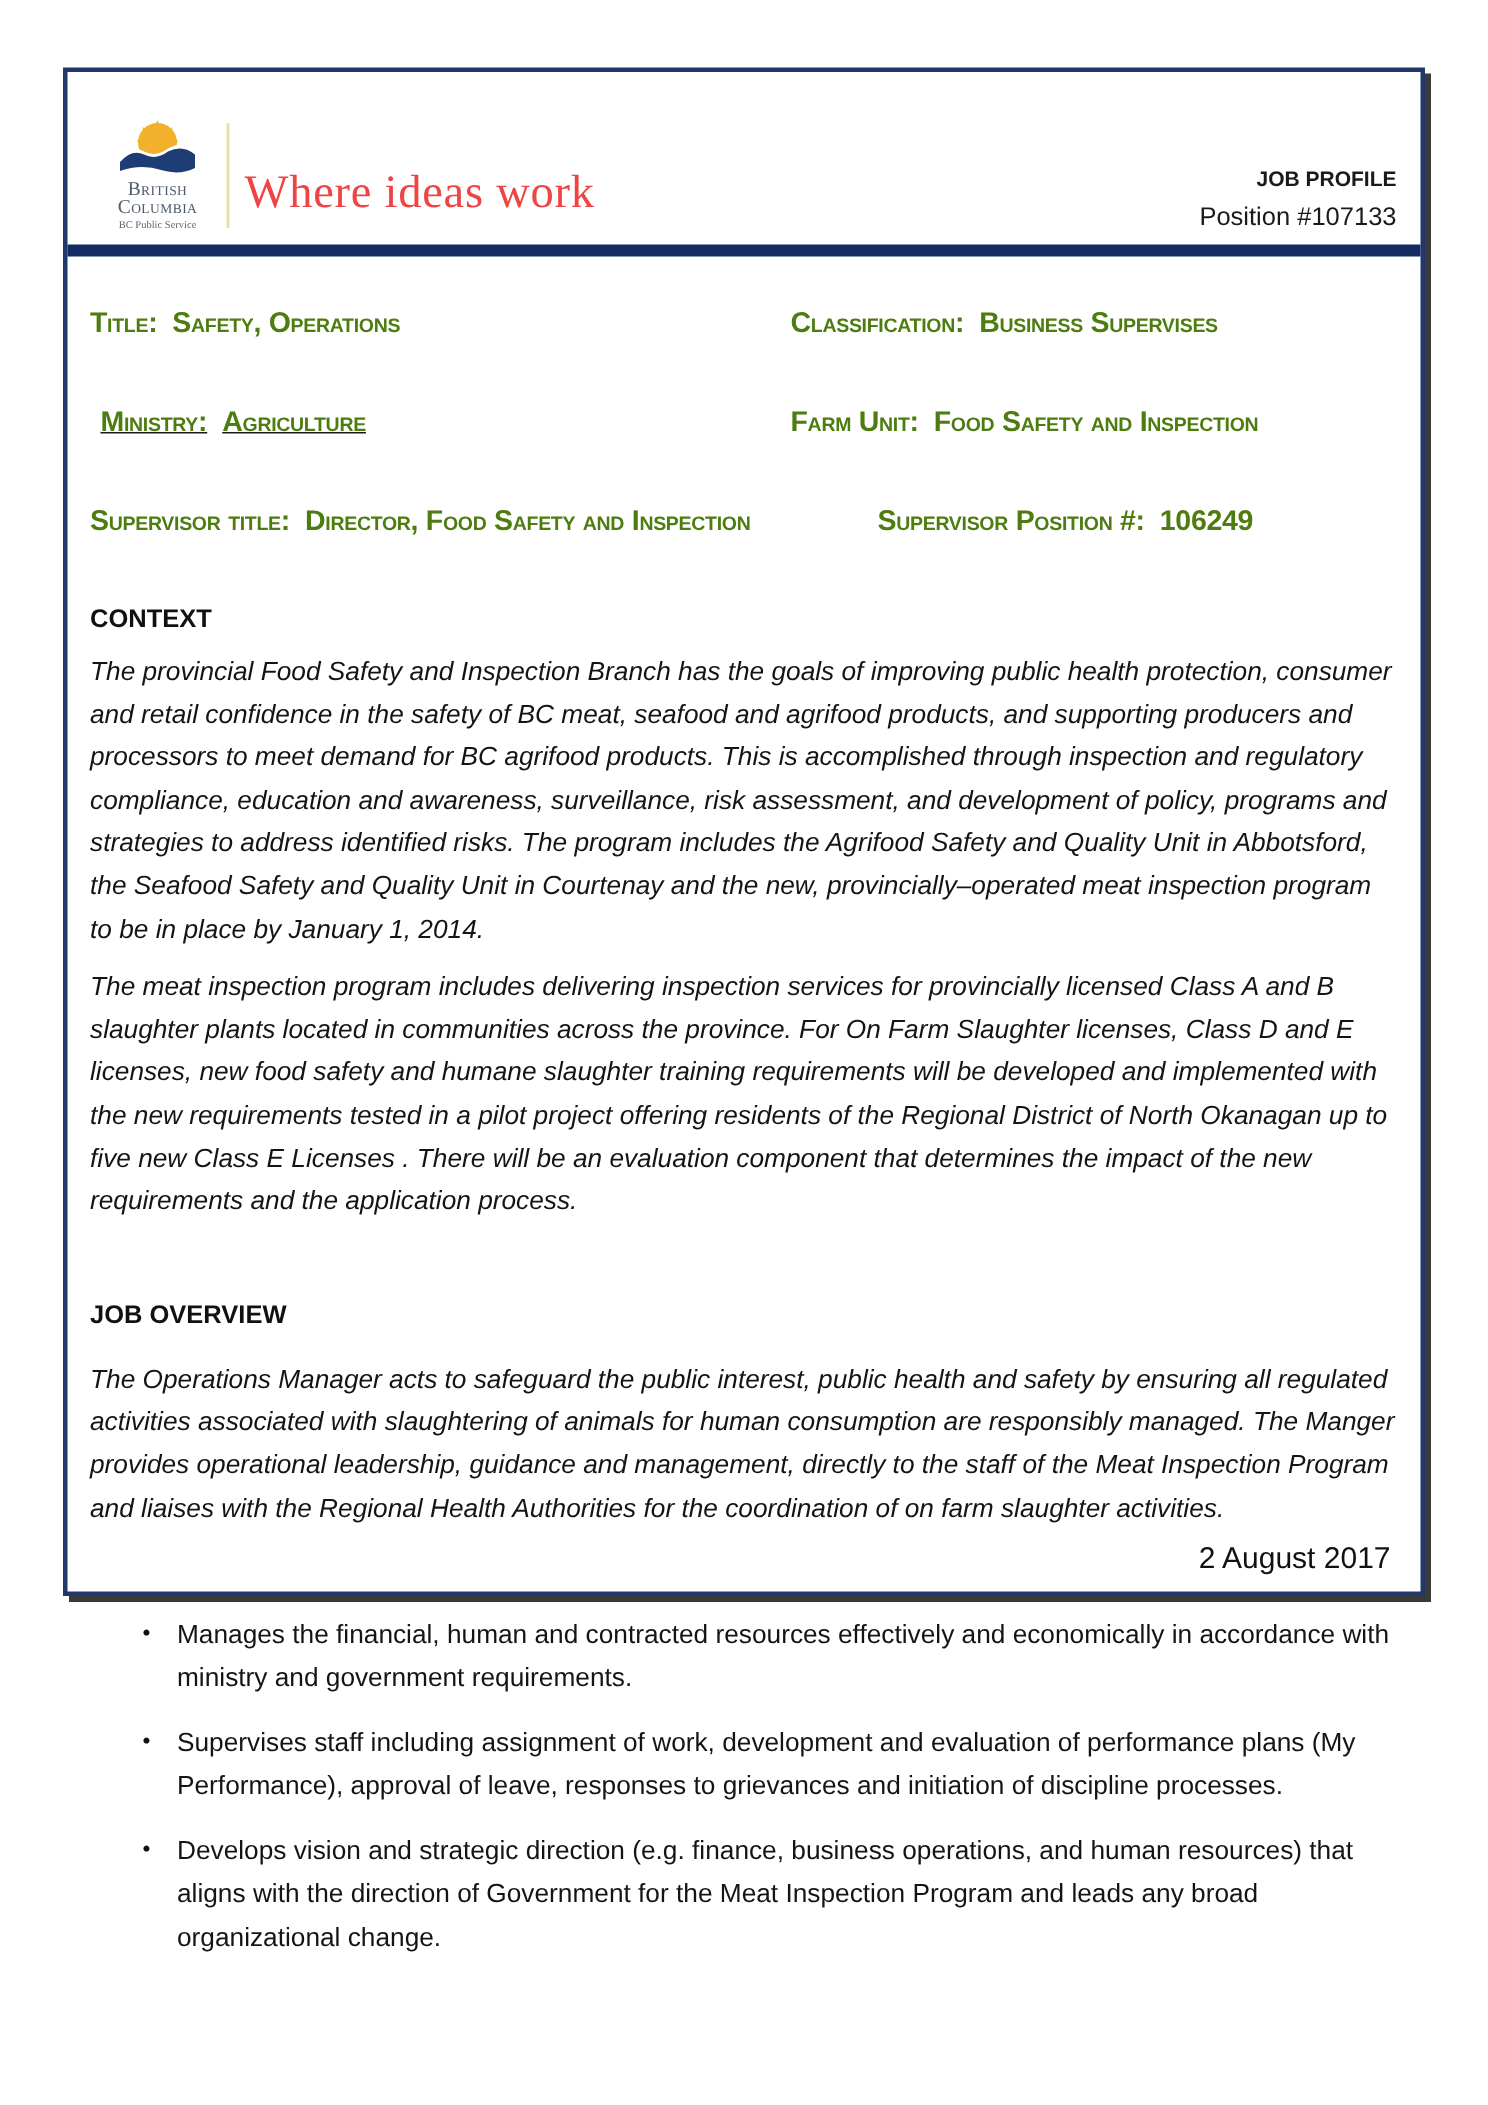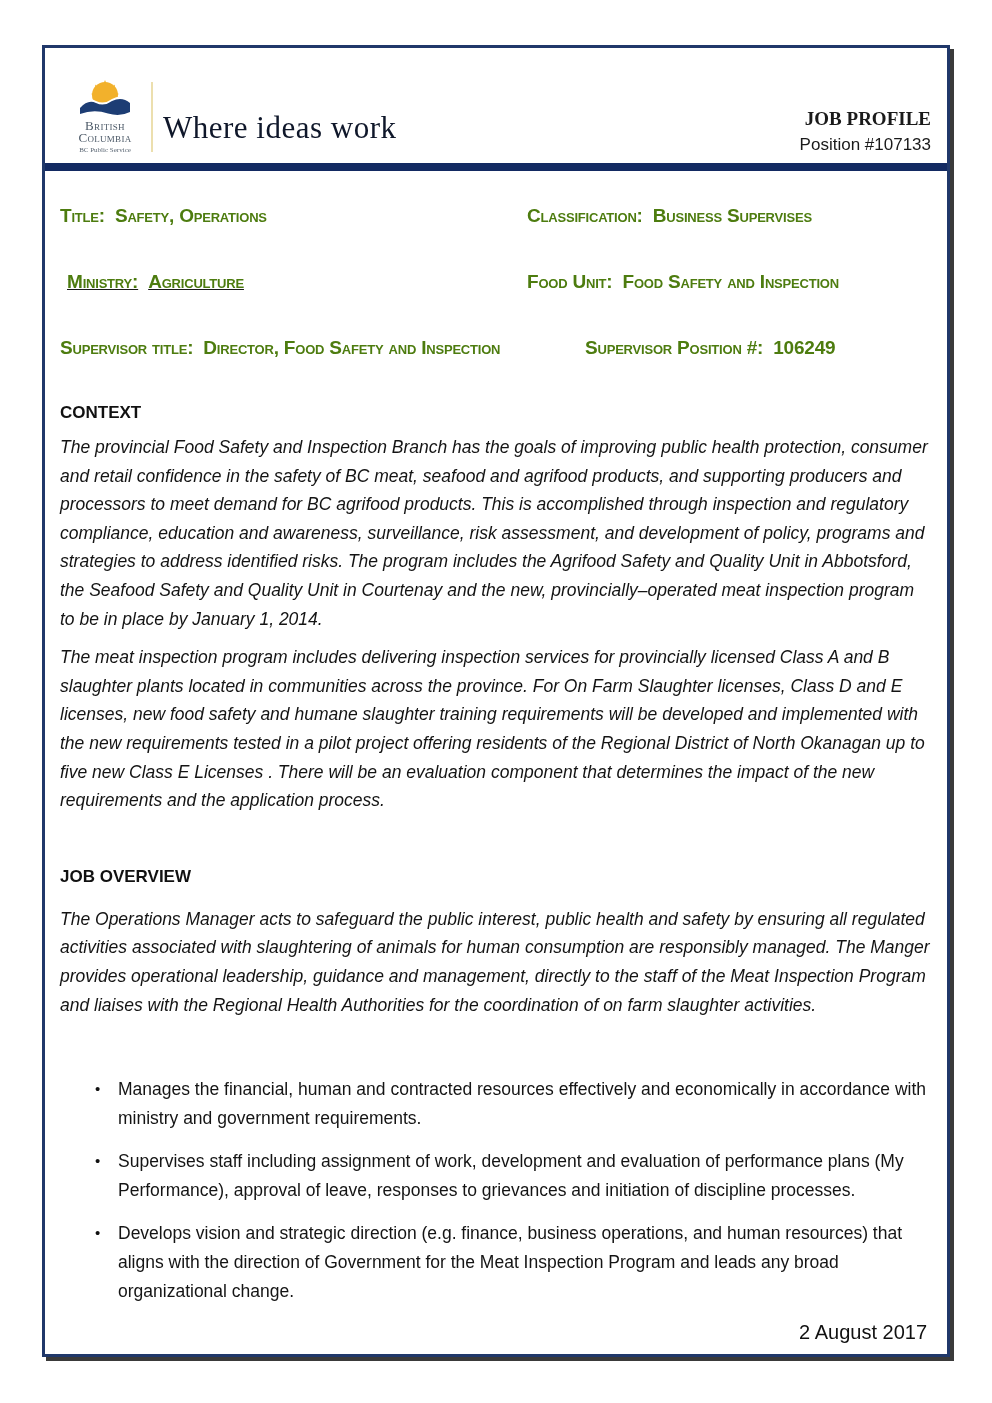--- a/index.html
+++ b/index.html
@@ -6,47 +6,47 @@
   html, body { background: #ffffff; }
   body {
     width: 992px; height: 1403px;
     font-family: "Liberation Sans", sans-serif;
     color: #1a1a1a;
     position: relative;
   }
   .page-border {
     position: absolute;
     left: 42px; top: 45px;
-    width: 908px; height: 1312px;
+    width: 908px; height: 1019px;
     border: 3px solid #20386a;
     box-shadow: 4px 4px 0 #3a3a3a;
     background: #ffffff;
     padding: 0 16px 0 15px;
   }
   
   .hdr { display: flex; align-items: flex-start; padding-top: 32px; height: 115px; }
   .logo-block { display: flex; align-items: stretch; margin-left: 7px; }
   .logo-left { width: 76px; text-align: center; }
   .logo-left svg { display: block; margin: 0 auto; }
   .org-name {
     font-family: "Liberation Serif", serif;
     font-variant: small-caps;
     font-size: 13px; line-height: 12px;
     color: #4d5a68; letter-spacing: .3px;
   }
   .org-sub { font-family: "Liberation Serif", serif; font-size: 7px; color: #5a6673; margin-top: 2px; }
   .logo-divider { width: 2px; background: #ecdfae; margin: 2px 10px 2px 8px; }
   .tagline {
     font-family: "Liberation Serif", serif;
-    font-size: 31px; color: #0f172a;
+    font-size: 31px; color: #ef4444;
     align-self: center; padding-top: 22px;
     letter-spacing: .5px;
   }
   .hdr-right { margin-left: auto; text-align: right; margin-top: 26px; line-height: 26px; }
-  .doc-type { font-weight: bold; font-size: 19px; font-family: Liberation Serif, serif; }
+  .doc-type { font-weight: bold; font-size: 14px; }
   .position-number { font-size: 17px; }
   .top-rule { height: 8px; background: #132a62; margin: 0 -16px 0 -15px; }
   
   .fields { padding-top: 34px; }
   .field-row { display: flex; margin-bottom: 44px; }
   .cell-left { flex: 0 0 467px; }
   .cell-left.indent { padding-left: 7px; text-decoration: underline; }
   .cell-sup { flex: 0 0 525px; }
   .lbl, .val {
     font-variant: small-caps;
@@ -118,21 +118,21 @@
       <div class="cell-right">
         <span class="lbl">Classification:</span><span class="val">Business Supervises</span>
       </div>
     </div>
 
     <div class="field-row">
       <div class="cell-left indent">
         <span class="lbl">Ministry:</span><span class="val">Agriculture</span>
       </div>
       <div class="cell-right">
-        <span class="lbl">Food Unit:</span><span class="val">Food Safety and Inspection</span>
+        <span class="lbl">Farm Unit:</span><span class="val">Food Safety and Inspection</span>
       </div>
     </div>
 
     <div class="field-row">
       <div class="cell-sup">
         <span class="lbl">Supervisor title:</span><span class="val">Director, Food Safety and Inspection</span>
       </div>
       <div class="cell-right">
         <span class="lbl">Supervisor Position #:</span><span class="val">106249</span>
       </div>

